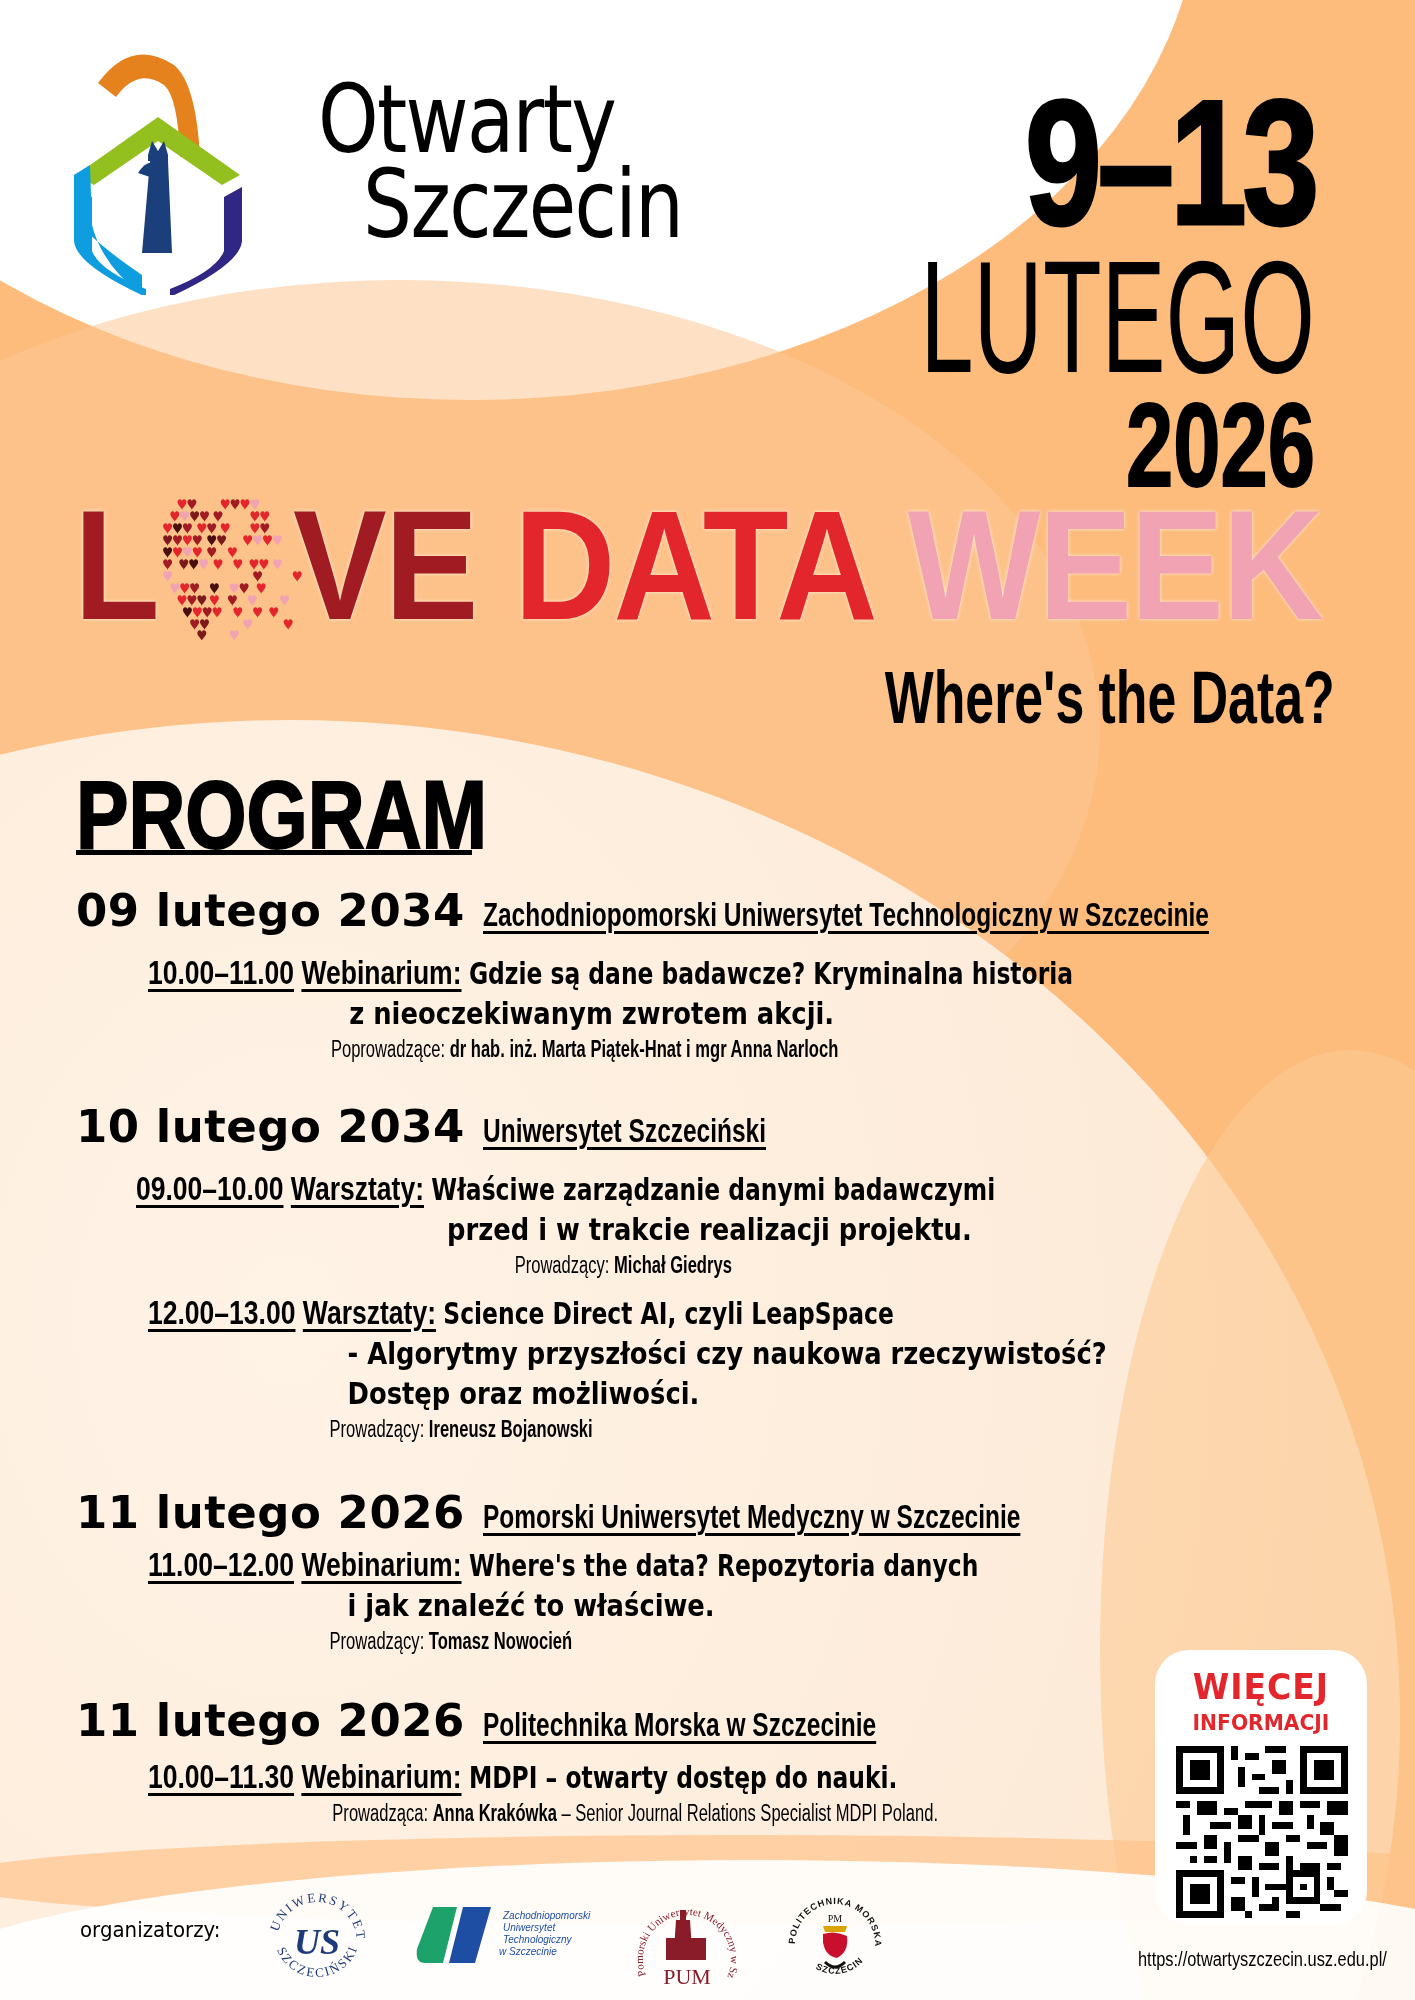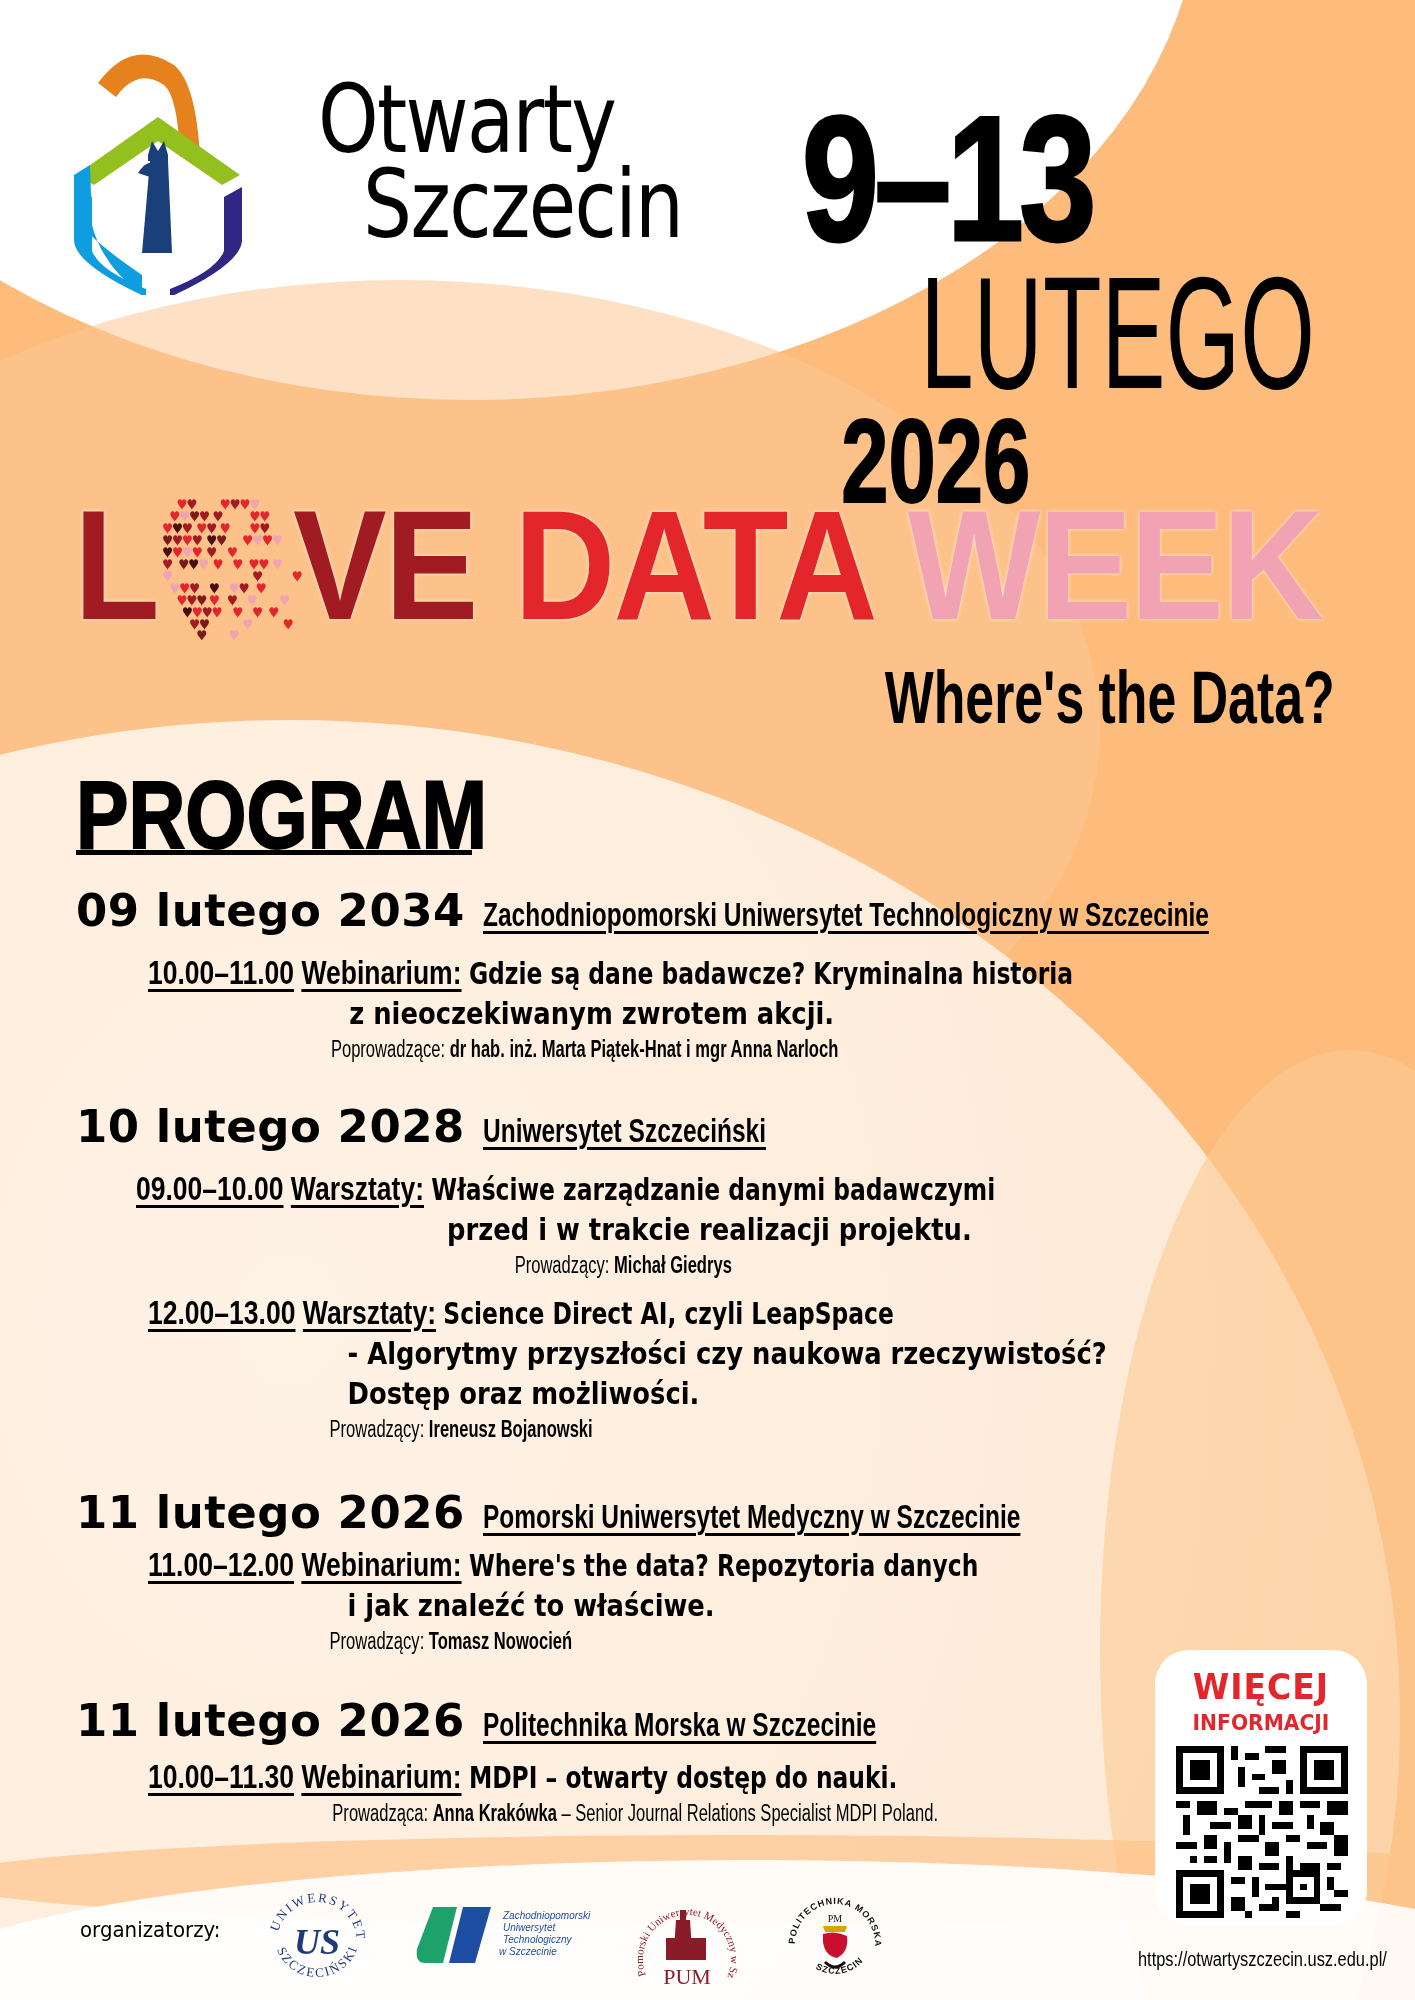--- a/index.html
+++ b/index.html
@@ -41,21 +41,21 @@
   .logo-icon { position: absolute; left: 72px; top: 45px; width: 172px; height: 250px; }
   .logo-text {
     position: absolute; left: 318px; top: 78px; line-height: .9;
     font-family: "DejaVu Sans", sans-serif; font-weight: normal;
     transform: scaleX(.82); transform-origin: left top;
   }
   .logo-text .l1 { font-size: 94px; letter-spacing: -2px; display: block; }
   .logo-text .l2 { font-size: 94px; letter-spacing: -2px; display: block; padding-left: 55px; }
 
   
-  .dates { position: absolute; right: 100px; top: 104px; }
+  .dates { position: absolute; right: 100px; top: 88px; text-align: right; }
   .d-range {
     display: block; font-family: "Liberation Sans", sans-serif; font-weight: 900;
     font-size: 178px; line-height: 150px; letter-spacing: -6px;
     transform: scaleX(.78); transform-origin: right top; -webkit-text-stroke: 3px #000;
   }
   .d-month {
     display: block; font-family: "Liberation Sans", sans-serif; font-weight: normal;
     font-size: 160px; line-height: 145px; margin-top: 6px;
     transform: scaleX(.6); transform-origin: right top;
   }
@@ -291,21 +291,21 @@
     <span class="title">Gdzie są dane badawcze? Kryminalna historia</span>
   </span>
   <span class="ev-cont" style="padding-left:234px;">z nieoczekiwanym zwrotem akcji.</span>
   <span class="presenter" style="padding-left:254px;">
     <span>Poprowadzące:</span>
     <b>dr hab. inż. Marta Piątek-Hnat i mgr Anna Narloch</b>
   </span>
 </div>
 
 <div class="day" style="top:1100px;">
-  <span class="day-date">10 lutego 2028</span>
+  <span class="day-date">10 lutego 2034</span>
   <span class="day-venue">Uniwersytet Szczeciński</span>
 </div>
 <div class="event" style="left:136px; top:1168px;text-align:center;">
   <span class="ev-line ev-head">
     <span class="u">09.00–10.00</span>
     <span class="u">Warsztaty:</span>
     <span class="title">Właściwe zarządzanie danymi badawczymi</span>
   </span>
   <span class="ev-cont" style="padding-left:232px;">przed i w trakcie realizacji projektu.</span>
   <span class="presenter" style="padding-left:252px;">

